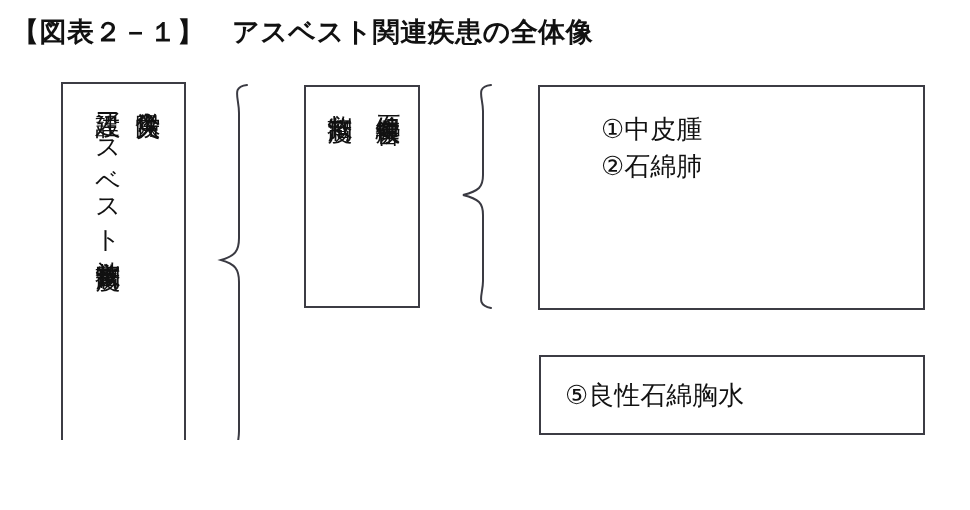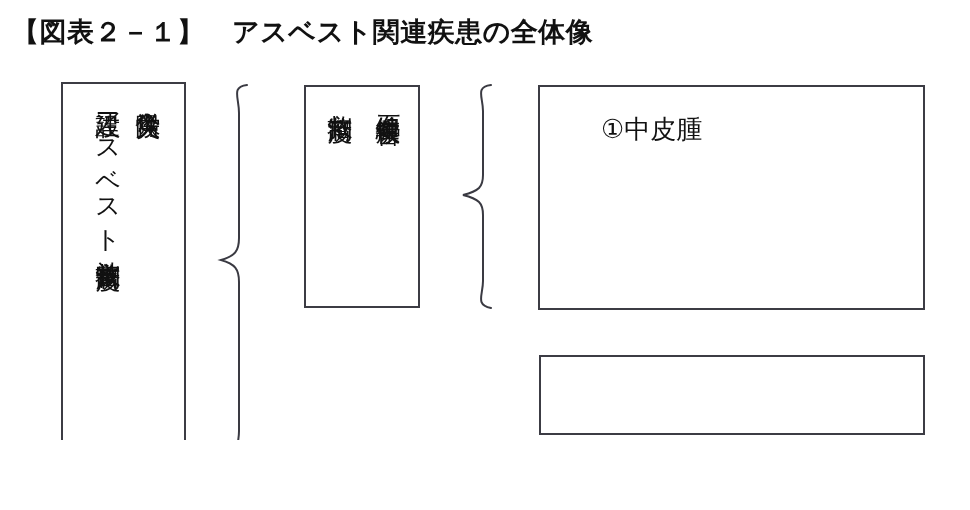--- a/index.html
+++ b/index.html
@@ -117,18 +117,20 @@
              C 28 104, 24 108, 8 112
              C 24 116, 28 120, 28 132
              L 28 198
              C 28 212, 20 222, 36 225"></path>
   </svg>
 
   <div class="box" style="left:538px; top:85px; width:387px; height:225px;">
   </div>
   <div class="list" style="left:565px; top:111px;margin-left:36px;">
     <span class="list-item">①中皮腫</span>
+    <span class="list-item">②石綿肺</span>
   </div>
 
   <div class="box" style="left:539px; top:355px; width:386px; height:80px;">
   </div>
+  <div class="single-line" style="left:565px; top:377px;">⑤良性石綿胸水</div>
 
 </div>
 
 </body></html>

